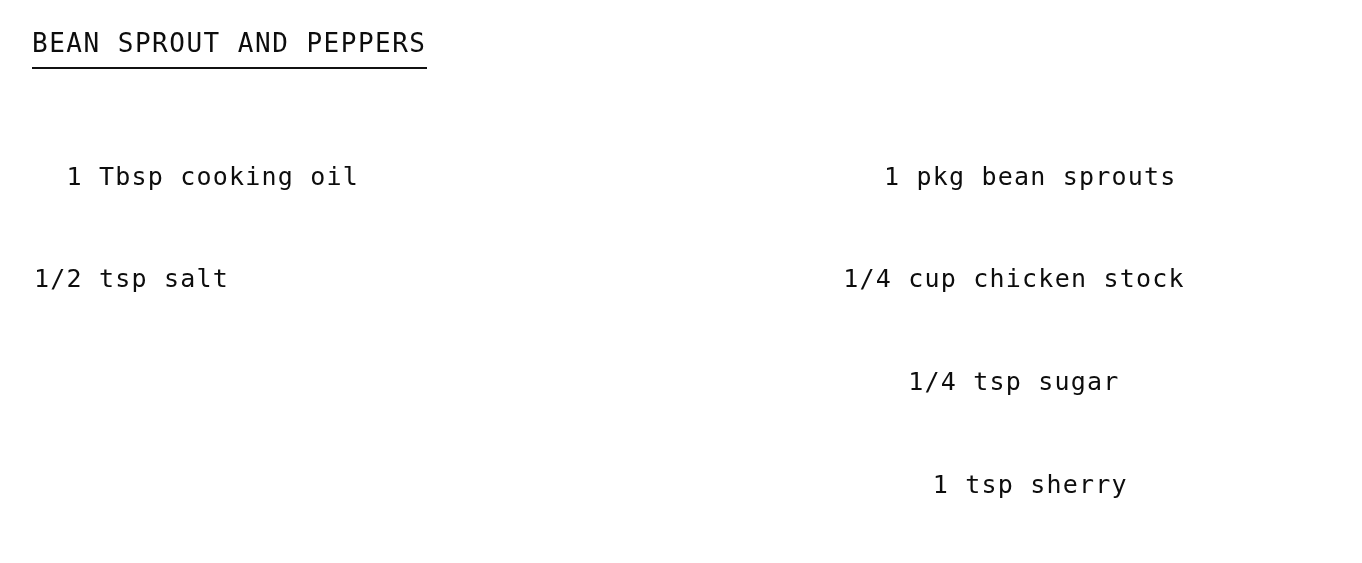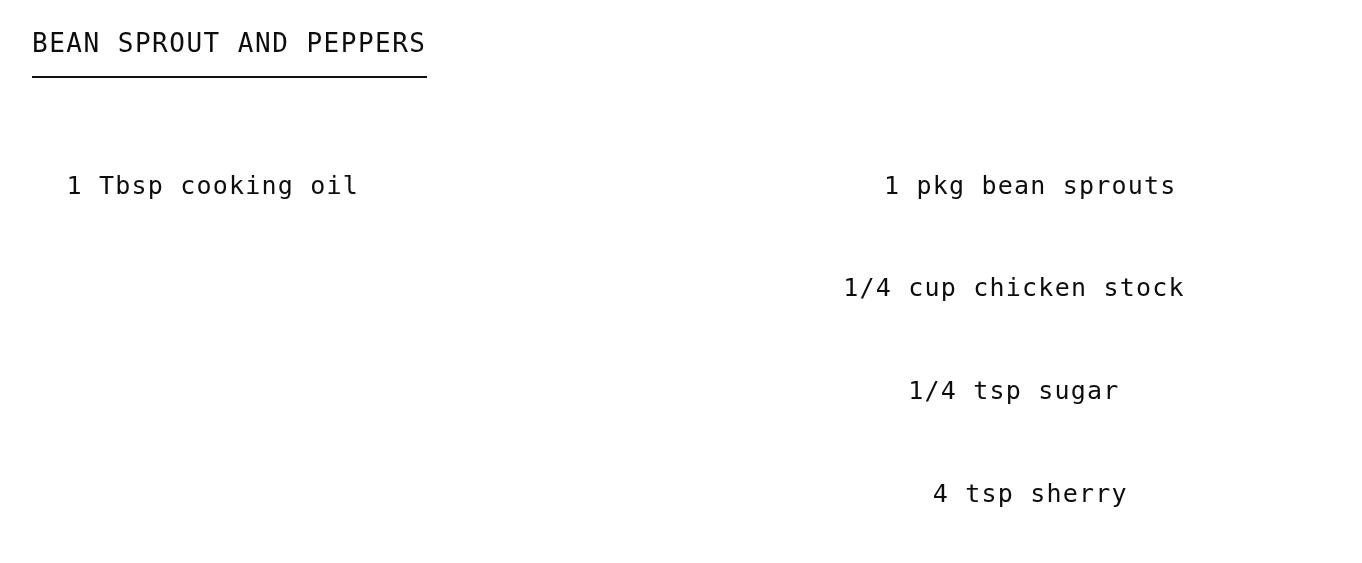--- a/index.html
+++ b/index.html
@@ -22,21 +22,21 @@
     box-sizing: border-box;
     padding: 28px 30px 0 30px;
   }
 
   .recipe-title {
     font-size: 26px;
     letter-spacing: 1.5px;
     font-weight: 400;
     display: inline-block;
     border-bottom: 2px solid #111;
-    padding-bottom: 18px;
+    padding-bottom: 9px;
     margin: 0 0 22px 2px;
     white-space: pre;
   }
 
   .ingredients {
     display: flex;
     flex-direction: row;
     align-items: flex-start;
     margin-left: 4px;
   }
@@ -65,29 +65,30 @@
 <body>
 
 <div class="page">
 
   <h1 class="recipe-title">BEAN SPROUT AND PEPPERS</h1>
 
   <div class="ingredients">
 
     <div class="ing-col left">
       <div class="ing-line">  1 Tbsp cooking oil</div>
+      <div class="ing-line">1/2 tsp salt</div>
       
       
       
     </div>
 
     <div class="ing-col right">
       <div class="ing-line">  1 pkg bean sprouts</div>
       <div class="ing-line">1/4 cup chicken stock</div>
       <div class="ing-line">1/4 tsp sugar</div>
-      <div class="ing-line">  4 tsp sherry</div>
+      <div class="ing-line">  1 tsp sherry</div>
     </div>
 
   </div>
 
   
 
 </div>
 
 </body></html>

